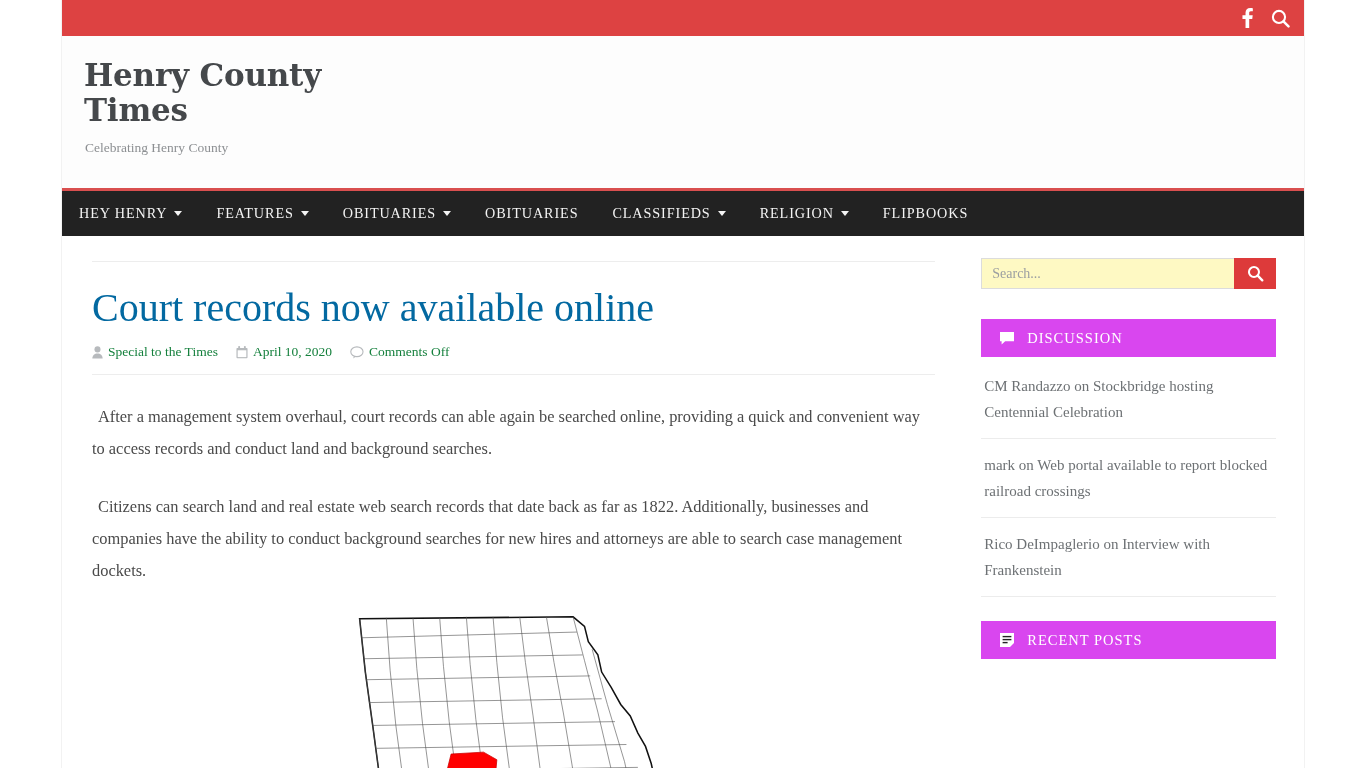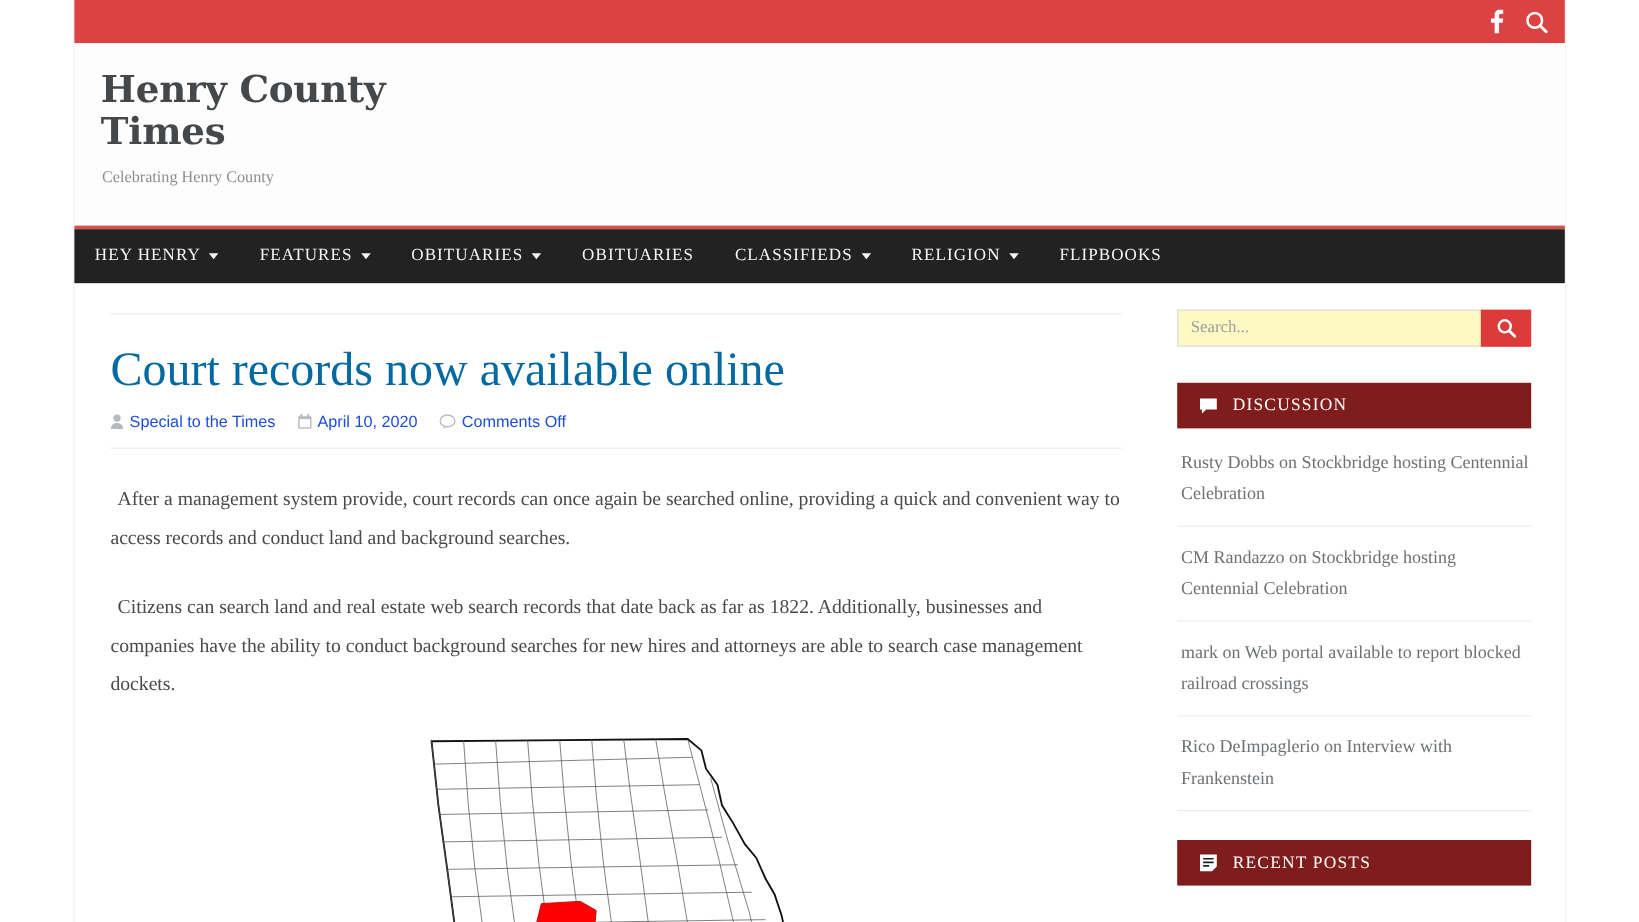--- a/index.html
+++ b/index.html
@@ -113,23 +113,23 @@
   }
   .entry-title {
     font-family: "Liberation Serif", "DejaVu Serif", serif;
     font-weight: normal;
     font-size: 40px;
     line-height: 48px;
     color: #0369a1;
     margin: 0 0 12px 0;
   }
   .entry-meta {
-    font-family: Liberation Sans, sans-serif;
+    font-family: Liberation Serif, serif;
     font-size: 13.5px;
-    color: #1d4ed8;
+    color: #15803d;
     padding-bottom: 14px;
     border-bottom: 1px solid #ededed;
     display: flex;
     align-items: center;
     gap: 6px;
   }
   .entry-meta .mi {
     display: inline-flex;
     align-items: center;
     margin-right: 12px;
@@ -180,21 +180,21 @@
     background: #dd3a3a;
     border: none;
     display: flex;
     align-items: center;
     justify-content: center;
     cursor: pointer;
   }
 
   .widget { margin-bottom: 24px; }
   .widget-head {
-    background: #7f1d1d;
+    background: #d946ef;
     height: 38px;
     display: flex;
     align-items: center;
     padding-left: 18px;
     gap: 12px;
   }
   .widget-head .wt {
     color: #ffffff;
     font-family: "Liberation Serif", serif;
     font-size: 14.5px;
@@ -300,21 +300,21 @@
             <svg width="14" height="13" viewBox="0 0 15 14">
                 <ellipse cx="7.4" cy="6.2" rx="6.6" ry="5.3" fill="none" stroke="#b7babd" stroke-width="1.2"></ellipse>
                 <path d="M4.6 10.6 L3.2 13.4 L6.6 11.4 Z" fill="#b7babd"></path>
               </svg>
           </span>
           <span>Comments Off</span>
         </span>
       </div>
 
       <div class="entry-body" id="article-body">
-          <p>After a management system provide, court records can once again be searched online, providing a quick and convenient way to access records and conduct land and background searches.</p>
+          <p>After a management system overhaul, court records can able again be searched online, providing a quick and convenient way to access records and conduct land and background searches.</p>
           <p>Citizens can search land and real estate web search records that date back as far as 1822. Additionally, businesses and companies have the ability to conduct background searches for new hires and attorneys are able to search case management dockets.</p>
         </div>
 
       <div class="figure">
         <svg class="map-img" viewBox="0 0 340 230">
           <g fill="#ffffff" stroke="#4a4a4a" stroke-width="0.7">
 
             <path d="M8 6 L232 4 L244 14 L248 30 L258 44 L262 62 L272 78 L282 96 L292 108 L300 126 L308 140 L314 158 L318 176 L316 196 L310 214 L300 228 L40 228 L30 180 L22 120 L14 62 Z" fill="#ffffff" stroke="#111111" stroke-width="1.6"></path>
 
             <g stroke="#555555" stroke-width="0.65" fill="none">
@@ -361,21 +361,20 @@
       <div class="widget">
         <div class="widget-head">
           <span>
             <svg width="16" height="15" viewBox="0 0 16 15">
                 <path d="M1 1h14v9.2H6.2L2.6 13.6V10.2H1z" fill="#ffffff"></path>
               </svg>
           </span>
           <span class="wt">DISCUSSION</span>
         </div>
         <ul class="comment-list" id="comment-list">
-            <li>Rusty Dobbs on Stockbridge hosting Centennial Celebration</li>
             <li>CM Randazzo on Stockbridge hosting Centennial Celebration</li>
             <li>mark on Web portal available to report blocked railroad crossings</li>
             <li>Rico DeImpaglerio on Interview with Frankenstein</li>
           </ul>
       </div>
 
       <div class="widget">
         <div class="widget-head">
           <span>
             <svg width="16" height="16" viewBox="0 0 16 16">

